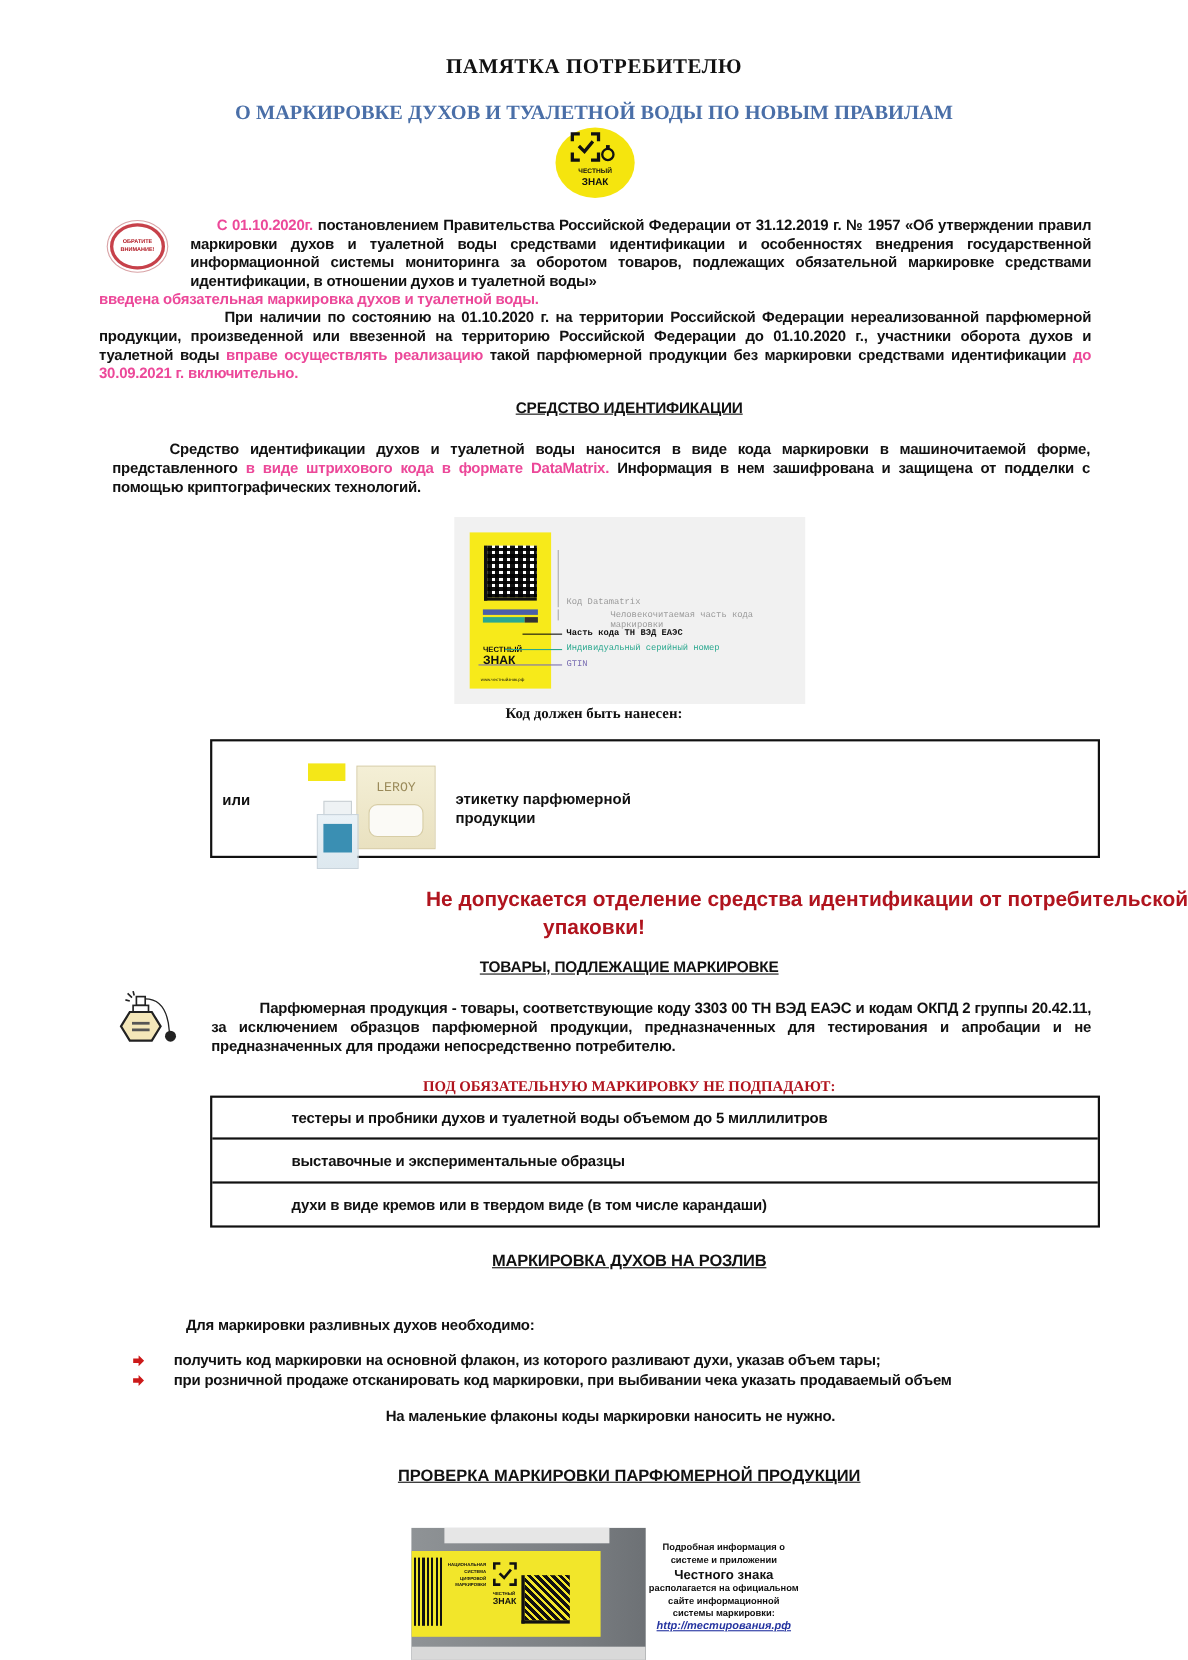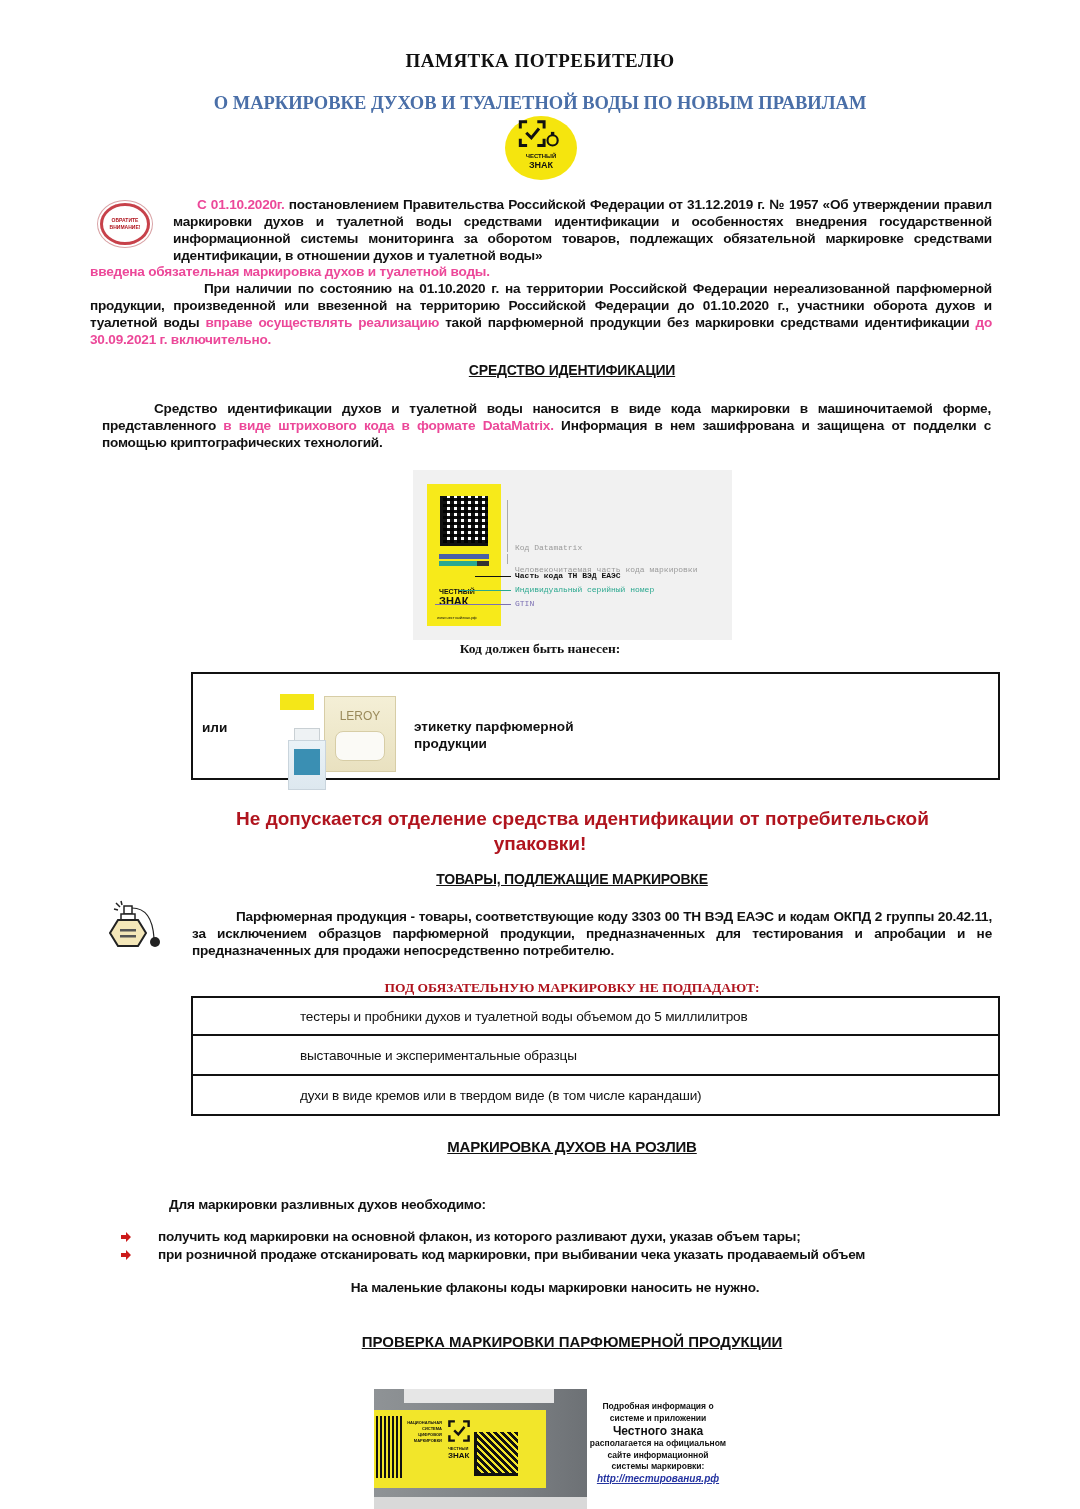--- a/index.html
+++ b/index.html
@@ -55,31 +55,31 @@
   .pkg-box2 { position:absolute; left: 54px; top: 4px; width: 22px; height: 46px; background:#f2ede6; border:1px solid #ddd; }
   .pkg-box2::after { content:""; position:absolute; left: 8px; top: 14px; width: 8px; height: 20px; background:#d8b21a; }
   .place-left-text { position:absolute; left: 77px; top: 68px; font-size: 13.6px; font-weight: bold; word-spacing: 18px; }
   .place-or { position:absolute; left: 9px; top: 46px; font-size: 13.6px; font-weight: bold; }
   .perf-img { position:absolute; left: 87px; top: 18px; width: 120px; height: 84px; }
   .perf-sticker { position:absolute; left: 0; top: 2px; width: 34px; height: 16px; background:#f4e718; }
   .perf-bottle { position:absolute; left: 8px; top: 48px; width: 38px; height: 50px; border:1px solid #c9d4dc; background: linear-gradient(#eaf2f7,#dde8ef); }
   .perf-bottle::after { content:""; position:absolute; left: 5px; top: 8px; width: 26px; height: 26px; background:#3a8fb3; }
   .perf-cap { position:absolute; left: 14px; top: 36px; width: 26px; height: 14px; background:#eef2f4; border:1px solid #c9d0d4; }
   .perf-box { position:absolute; left: 44px; top: 4px; width: 72px; height: 76px; background: linear-gradient(#f4efd6,#e9e1c0); border:1px solid #d7cda6; }
-  .perf-box .brand { position:absolute; top: 12px; left: 0; width: 100%; text-align:center; font-family:Liberation Sans, sans-serif; font-size: 12px; color:#9a8a5a; }
+  .perf-box .brand { position:absolute; top: 12px; left: 0; width: 100%; text-align:center; font-family:Liberation Mono, monospace; font-size: 12px; color:#9a8a5a; }
   .perf-box .win { position:absolute; left: 10px; top: 34px; width: 50px; height: 30px; background:#fbfaf6; border-radius: 8px; border:1px solid #d7cda6; }
   .place-right-text { position:absolute; left: 221px; top: 44px; width: 190px; font-size: 13.6px; font-weight: bold; line-height: 17px; }
 
   #warning { top: 806px; left: 0; width: 1080px; text-align: center; font-size: 19px; font-weight: bold; color: #b0141e; line-height: 25px; }
 
   .perfume-icon { left: 108px; top: 900px; width: 54px; height: 52px; }
 
   #excl-title { top: 980px; left: 0; width: 1144px; text-align: center; font-size: 13.5px; font-weight: bold; color: #b0141e; }
   .excl-table { left: 191px; top: 996px; width: 809px; border: 2px solid #111; }
-  .excl-row { height: 40px; border-bottom: 2px solid #111; padding-left: 107px; display:flex; align-items:center; font-size: 13.6px; font-weight: normal; }
+  .excl-row { height: 40px; border-bottom: 2px solid #111; padding-left: 72px; display:flex; align-items:center; font-size: 13.6px; font-weight: bold; }
   .excl-row:last-child { border-bottom: none; }
 
   .bullet { left: 121px; width: 10px; height: 10px; }
   .btext { left: 158px; font-size: 13.6px; font-weight: bold; }
 
   .check-img { left: 374px; top: 1389px; width: 213px; height: 120px; background: linear-gradient(90deg,#8f9396,#7a7e82 70%,#6d7175); overflow: hidden; }
   .check-img .topstrip { position:absolute; left: 30px; top: 0; width: 150px; height: 14px; background:#e6e6e6; }
   .check-img .label { position:absolute; left: 0; top: 21px; width: 172px; height: 78px; background:#f2e62a; }
   .check-img .bars { position:absolute; left: 2px; top: 6px; width: 26px; height: 62px; background: repeating-linear-gradient(90deg,#111 0 2px,transparent 2px 4px); }
   .check-img .lbtext { position:absolute; left: 30px; top: 10px; font-size: 4px; line-height: 6px; text-align: right; width: 38px; font-weight:bold; }
@@ -130,21 +130,21 @@
     <div class="dm-hr3"></div>
     <div class="dm-logo"><span>ЧЕСТНЫЙ</span><b>ЗНАК</b></div>
     <div class="dm-url">www.честныйзнак.рф</div>
   </div>
   <div class="dm-line" style="left:94px; top:30px; width:1px; height:52px; background:#aaa;"></div>
   <div class="dm-line" style="left:94px; top:84px; width:1px; height:10px; background:#aaa;"></div>
   <div class="dm-line" style="left:62px; top:106px; width:36px; background:#111;"></div>
   <div class="dm-line" style="left:46px; top:120px; width:52px; background:#2aa88f;"></div>
   <div class="dm-line" style="left:22px; top:134px; width:76px; background:#7b6fb3;"></div>
   <div class="dm-lbl" style="top:49px; color:#9a9a9a;margin-top:24px;">Код Datamatrix</div>
-  <div class="dm-lbl" style="top:95px; color:#9a9a9a;">Человекочитаемая часть кода маркировки</div>
+  <div class="dm-lbl" style="top:85px; color:#9a9a9a;margin-left:40px;">Человекочитаемая часть кода маркировки</div>
   <div class="dm-lbl" style="top:101px; color:#111; font-weight:bold;">Часть кода ТН ВЭД ЕАЭС</div>
   <div class="dm-lbl" style="top:115px; color:#2aa88f;">Индивидуальный серийный номер</div>
   <div class="dm-lbl" style="top:129px; color:#7b6fb3;">GTIN</div>
 </div>
 
 <div id="code-caption" class="abs serif">Код должен быть нанесен:</div>
 
 <div class="abs place-table">
   <div class="place-cell right">
     <div class="place-or">или</div>
@@ -155,21 +155,21 @@
         <div class="win"></div>
       </div>
       <div class="perf-cap"></div>
       <div class="perf-bottle"></div>
     </div>
     <div class="place-right-text">этикетку парфюмерной продукции</div>
   </div>
 </div>
 
 <div id="warning" class="abs">
-  <div style="padding-left:85px;">Не допускается отделение средства идентификации от потребительской</div>
+  <div style="padding-left:85px;text-align:right;">Не допускается отделение средства идентификации от потребительской</div>
   <div>упаковки!</div>
 </div>
 
 <div class="abs h2 narrow" style="left:0; top:871px; width:1144px;">ТОВАРЫ, ПОДЛЕЖАЩИЕ МАРКИРОВКЕ</div>
 
 <svg class="abs perfume-icon" viewBox="0 0 54 52">
   <path d="M8 3 L12 7 M6 9 L10 10 M13 1 L14 5" stroke="#222" stroke-width="1.5"></path>
   <rect x="16" y="6" width="8" height="8" fill="#fff" stroke="#222" stroke-width="1.5"></rect>
   <rect x="13" y="14" width="14" height="6" fill="#fff" stroke="#222" stroke-width="1.5"></rect>
   <polygon points="10,20 30,20 38,33 30,46 10,46 2,33" fill="#f4e7b9" stroke="#222" stroke-width="2"></polygon>

